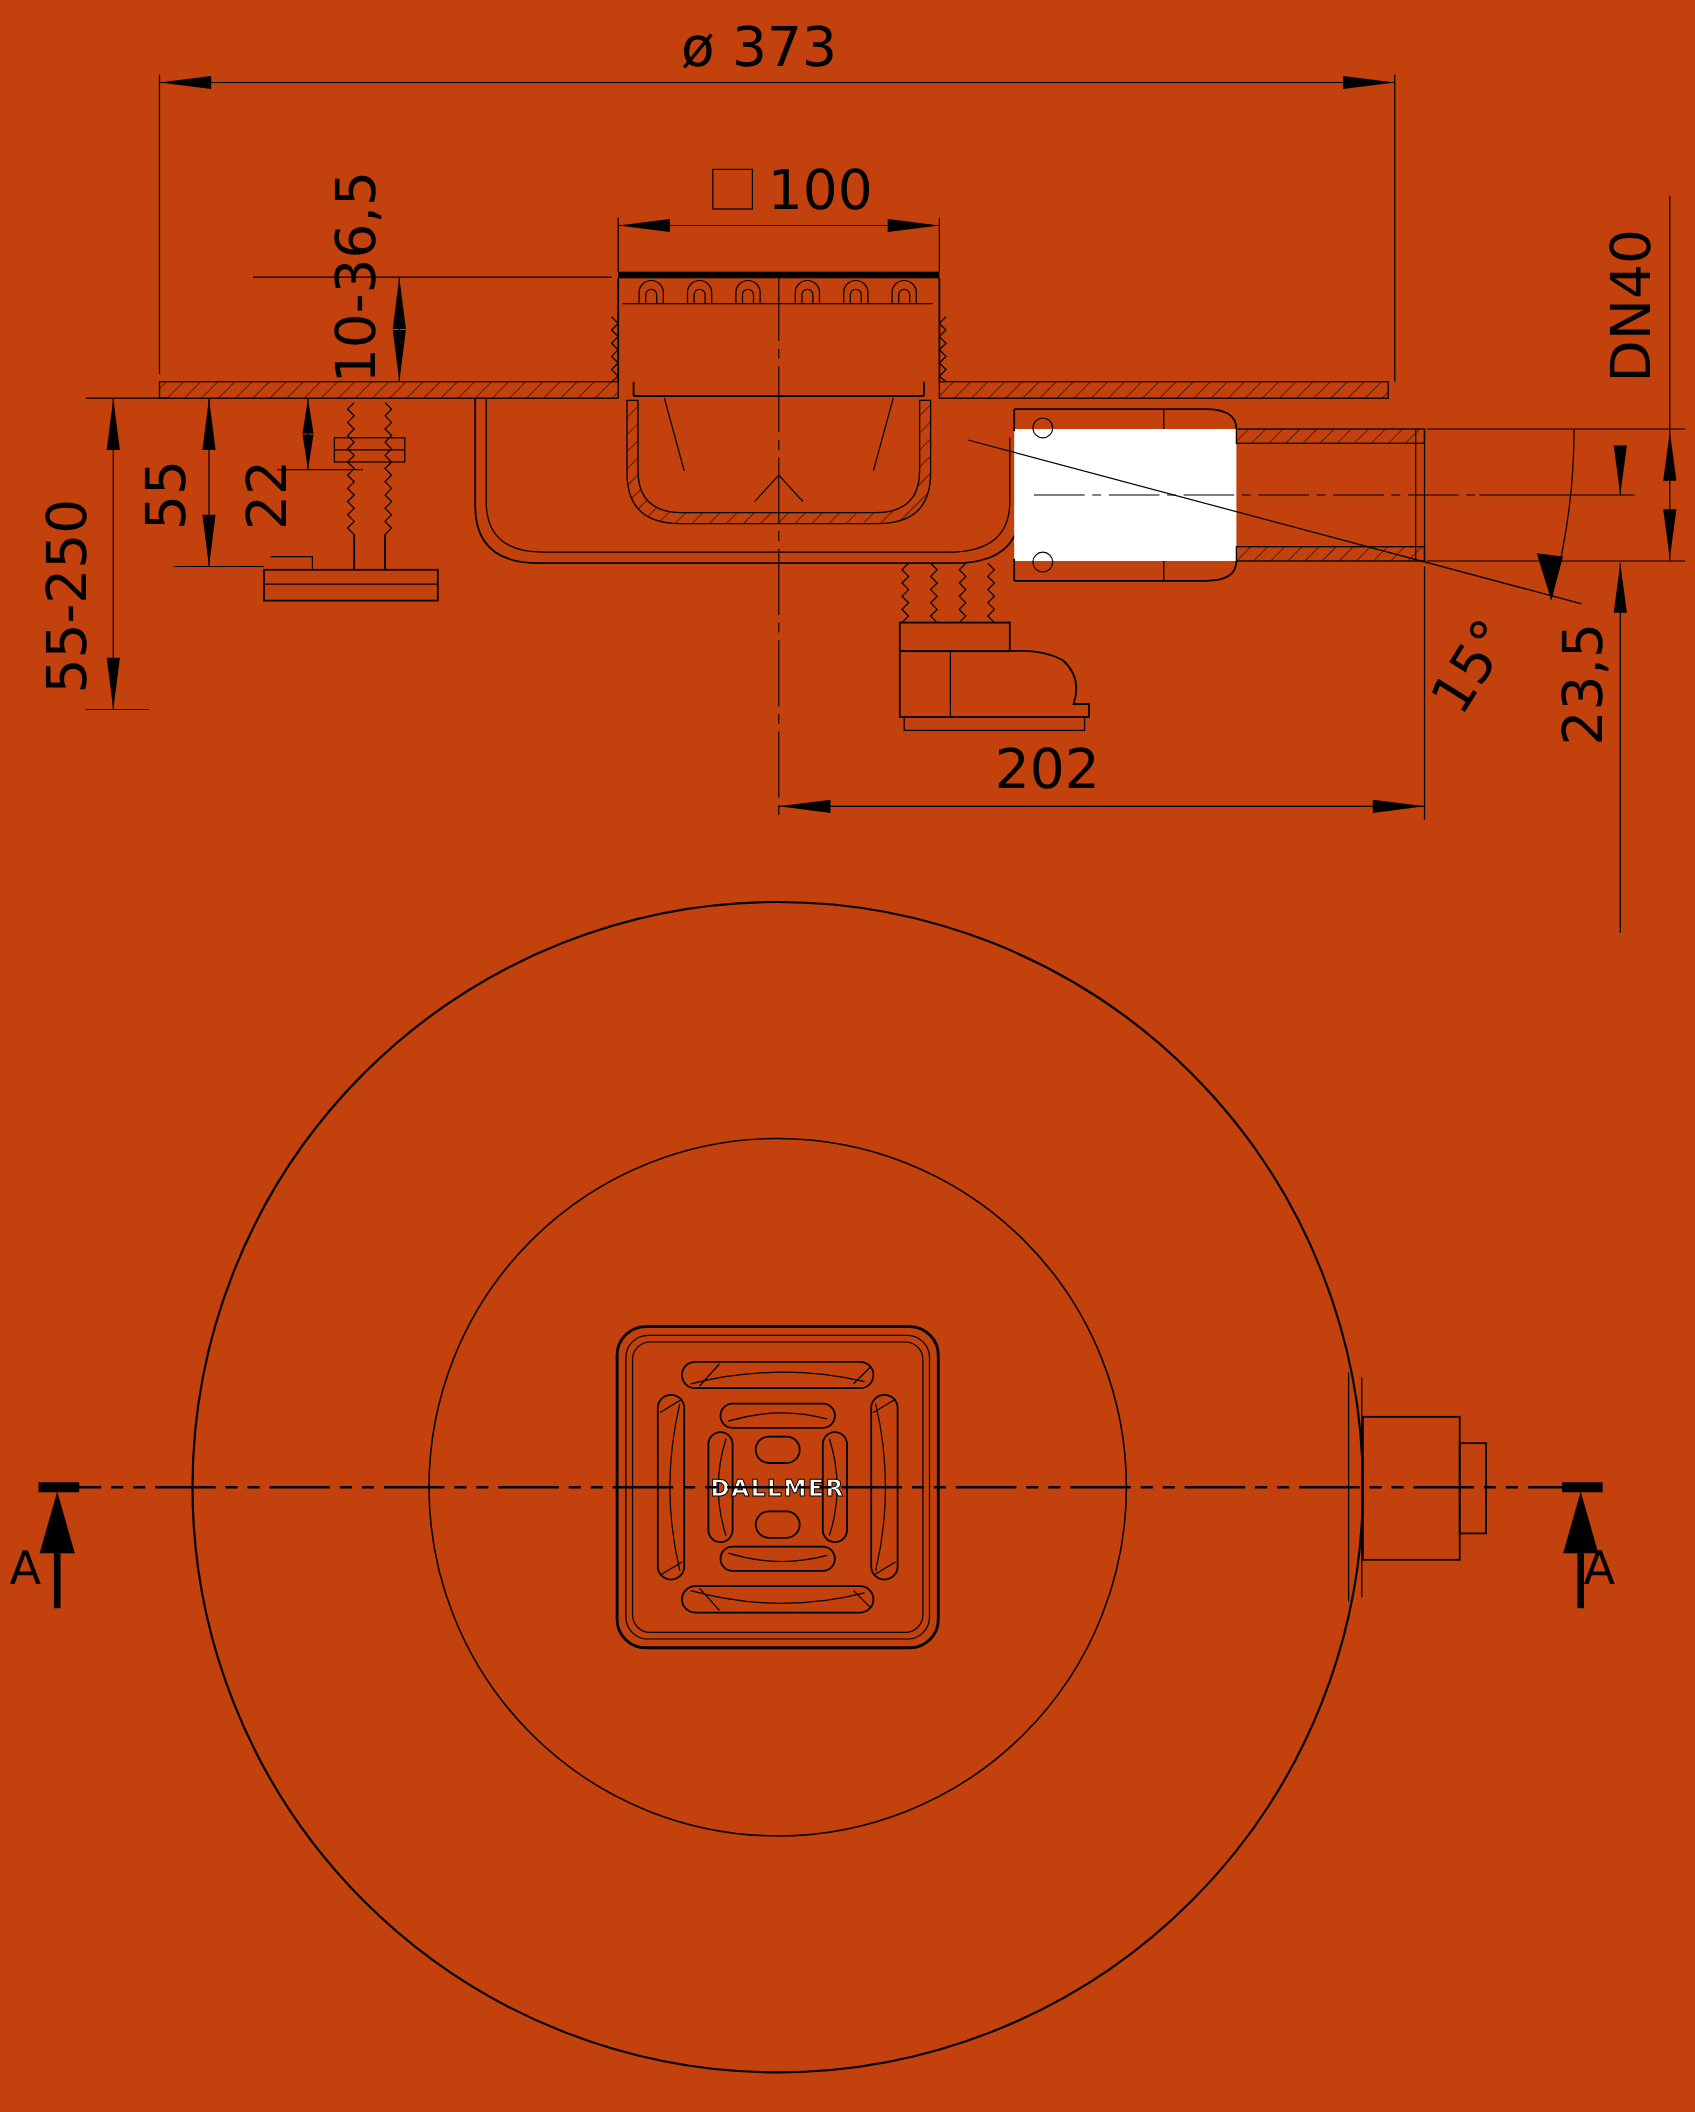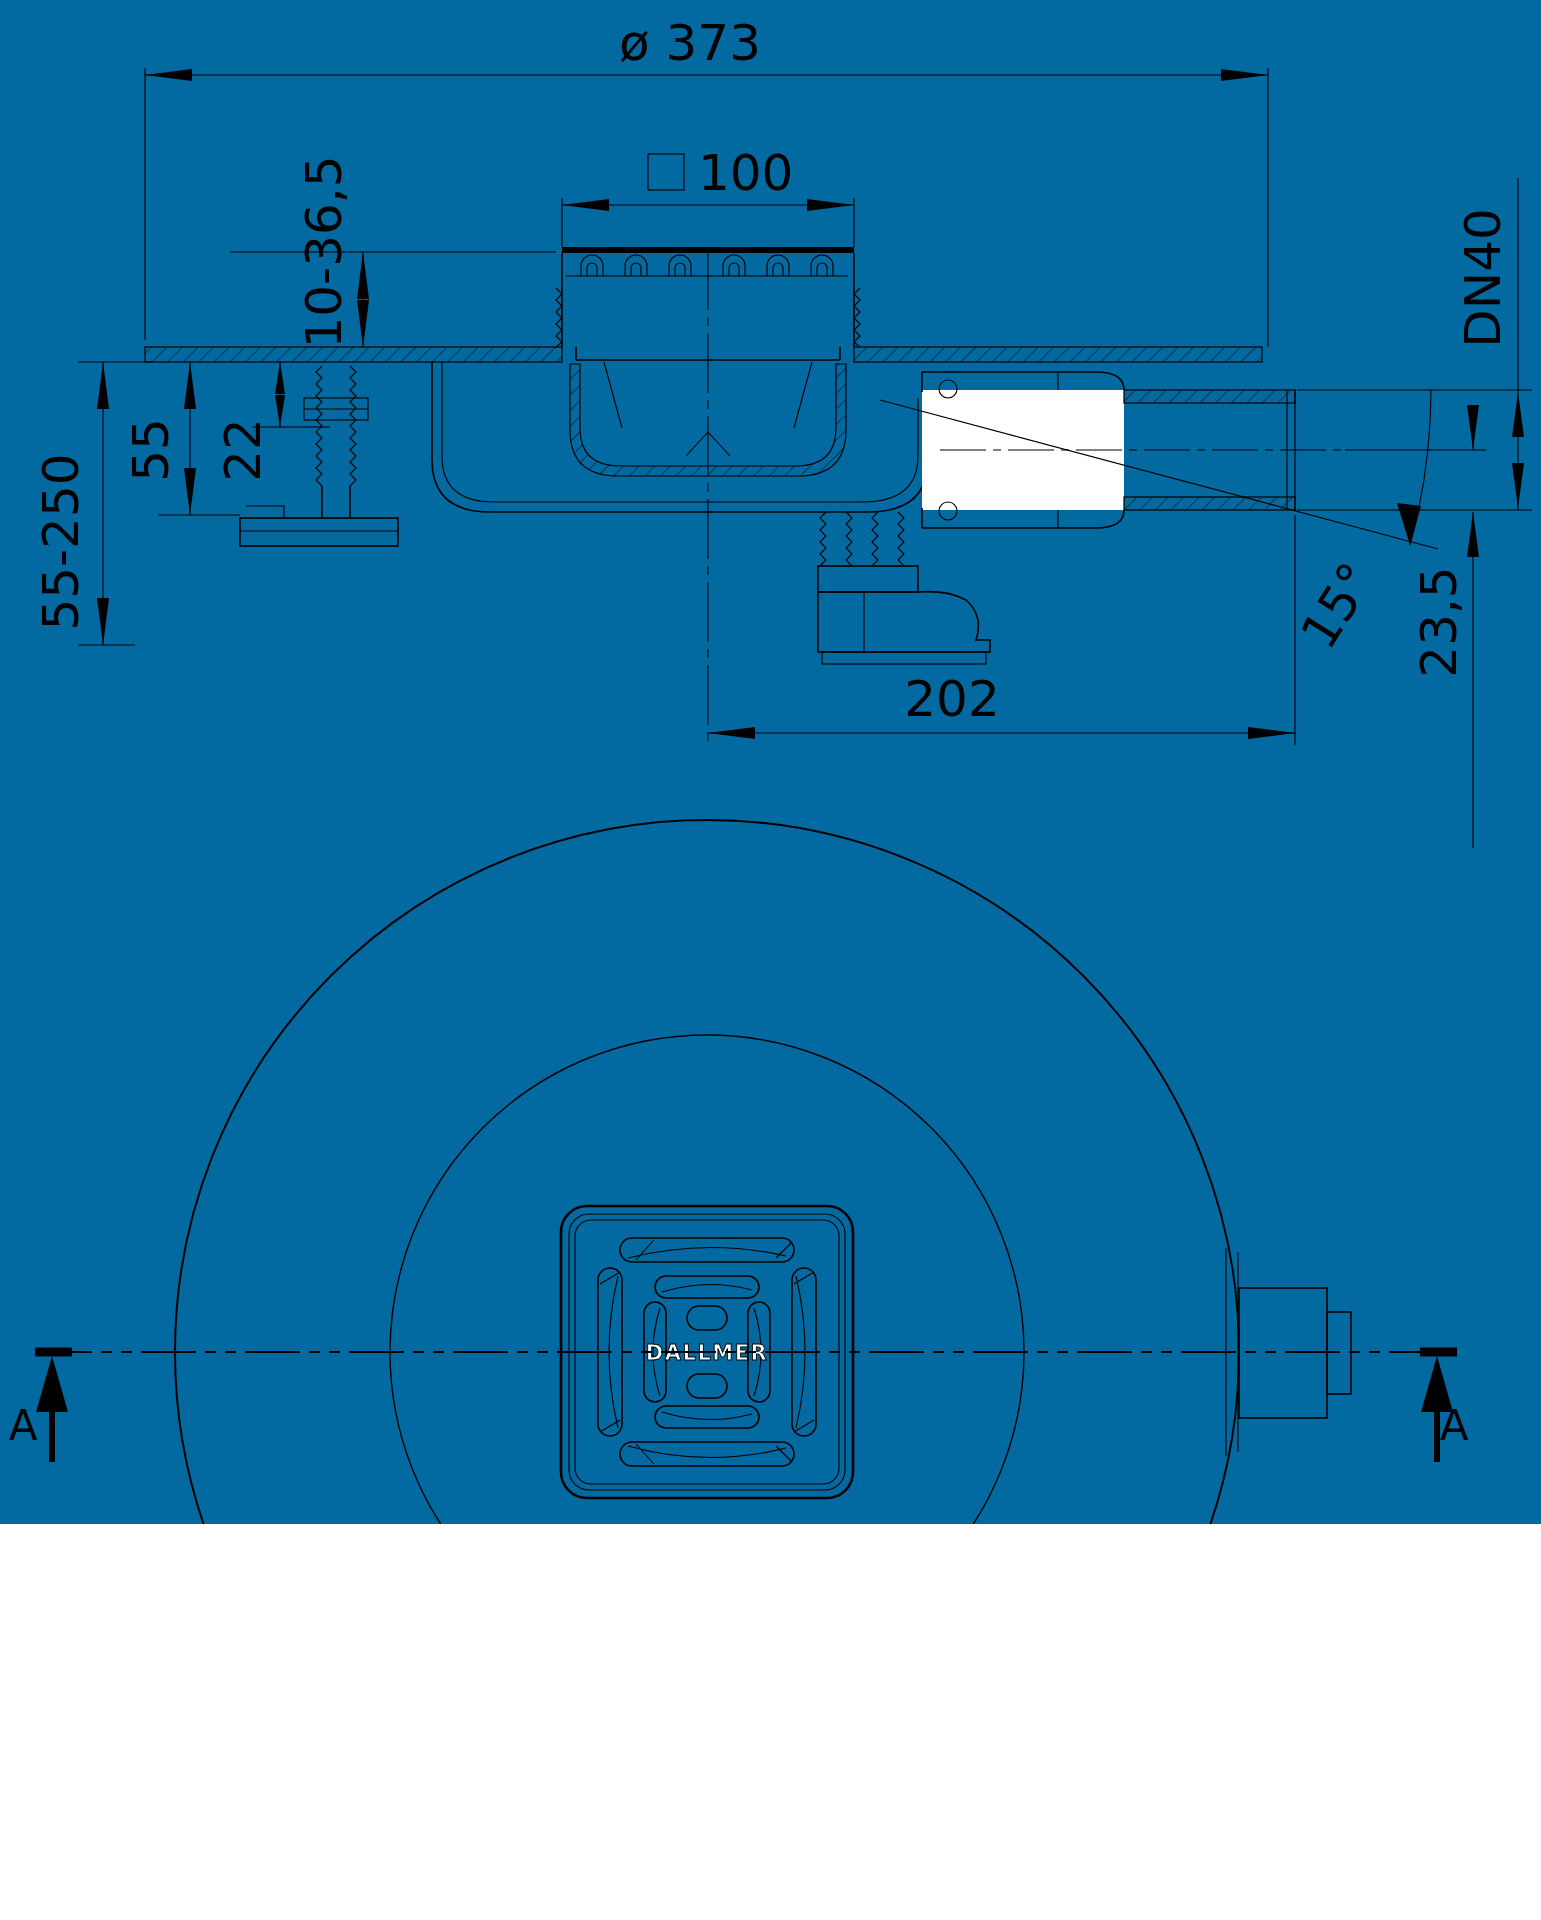--- a/index.html
+++ b/index.html
@@ -1,16 +1,16 @@
 <!DOCTYPE html>
 <html><head>
 <meta charset="utf-8">
 <style>
   html,body{margin:0;padding:0;background:#fff;}
-  .stage{position:relative;width:1541px;height:1524px;background:#0369a1;overflow:hidden;}
+  .stage{position:relative;width:1541px;height:1920px;background:#c2410c;overflow:hidden;}
   svg{position:absolute;left:0;top:0;}
   .ln{fill:none;stroke:#000;stroke-width:1.6;}
   .thin{fill:none;stroke:#000;stroke-width:1.1;}
   .dimln{fill:none;stroke:#000;stroke-width:1.1;}
   .cl{fill:none;stroke:#000;stroke-width:1;}
   .arr{fill:#000;stroke:none;}
   .hatchbox{stroke:#000;stroke-width:1.2;}
   text.dim{font-family:"DejaVu Sans",sans-serif;font-size:50px;fill:#000;}
   text.dimsm{font-family:"DejaVu Sans",sans-serif;font-size:42px;fill:#000;}
   text.logo{font-family:"DejaVu Sans",sans-serif;font-size:21px;font-weight:bold;letter-spacing:1.5px;fill:#fff;stroke:#000;stroke-width:0.9;}

